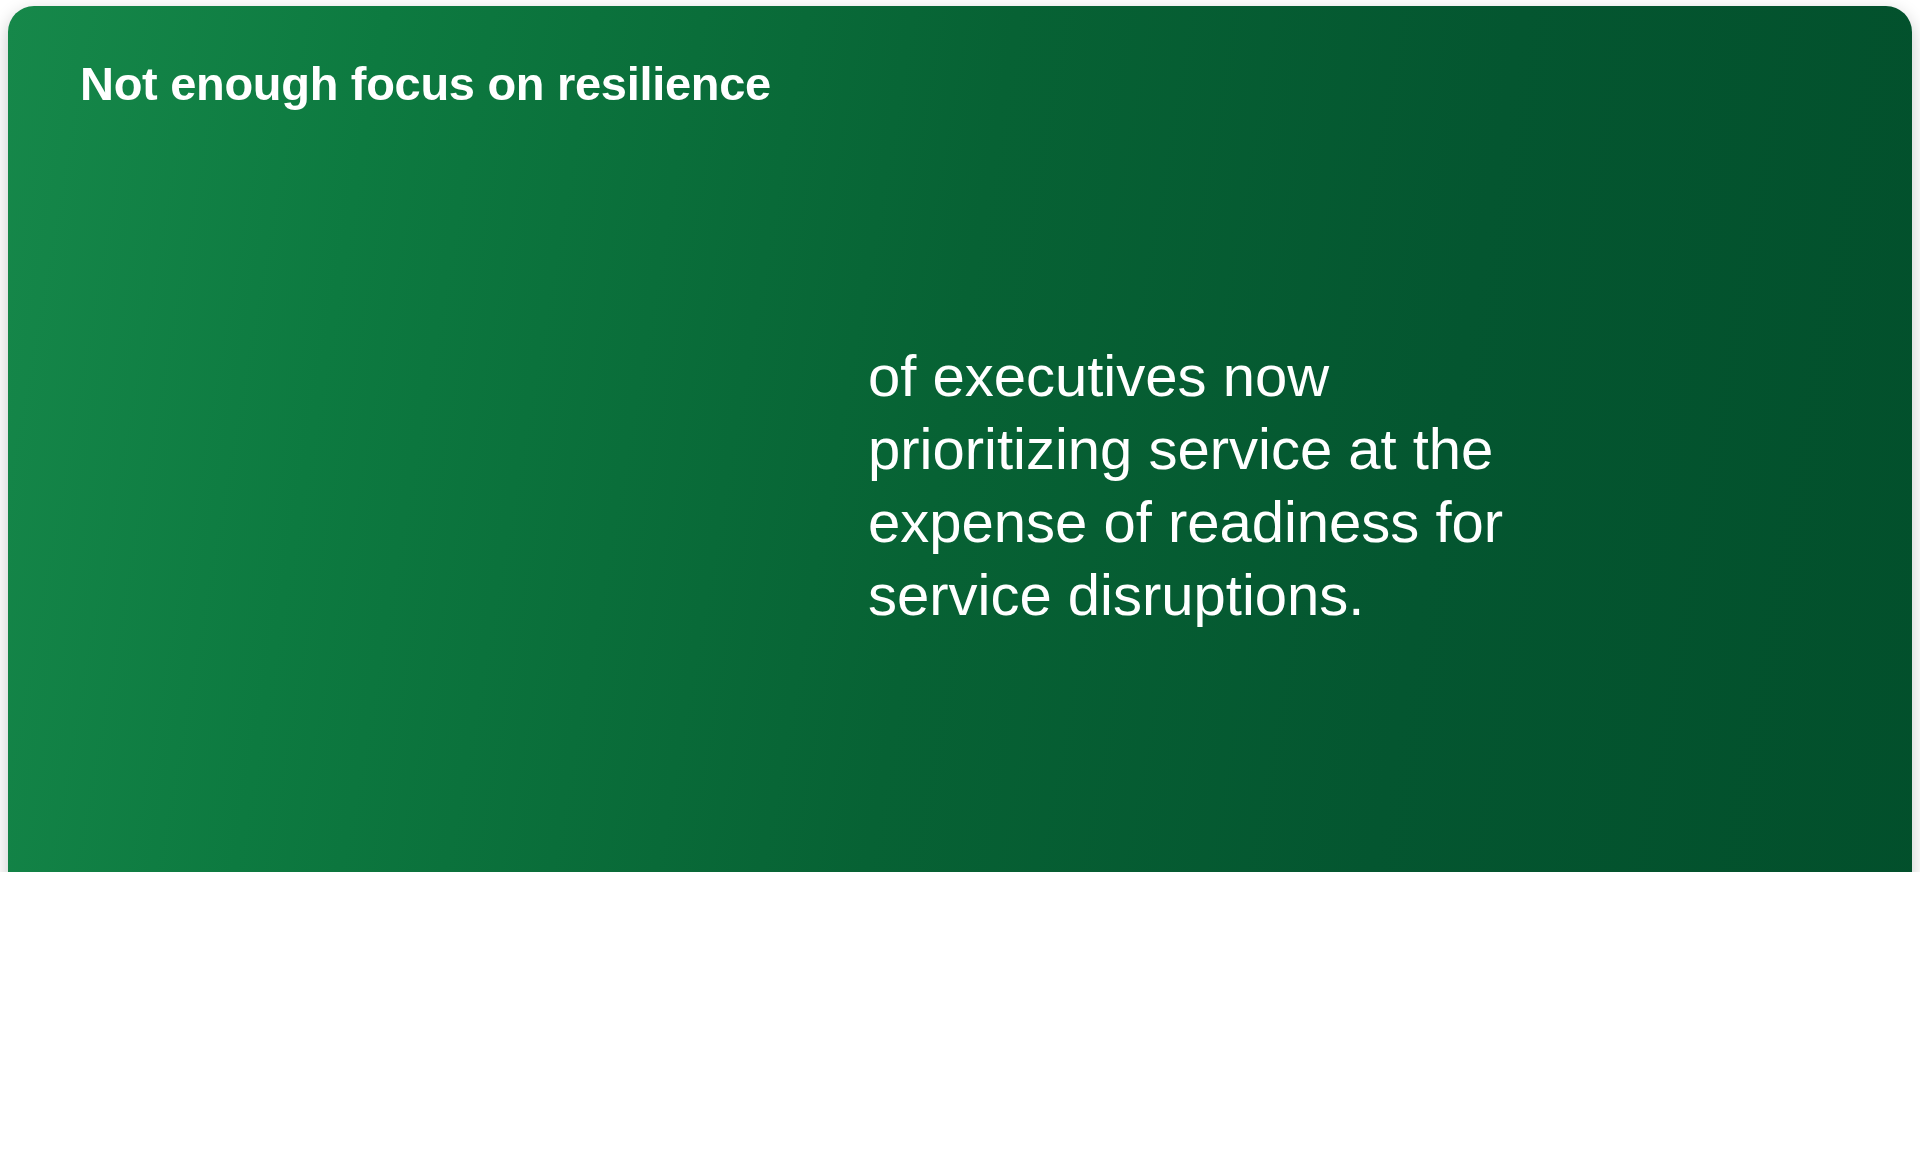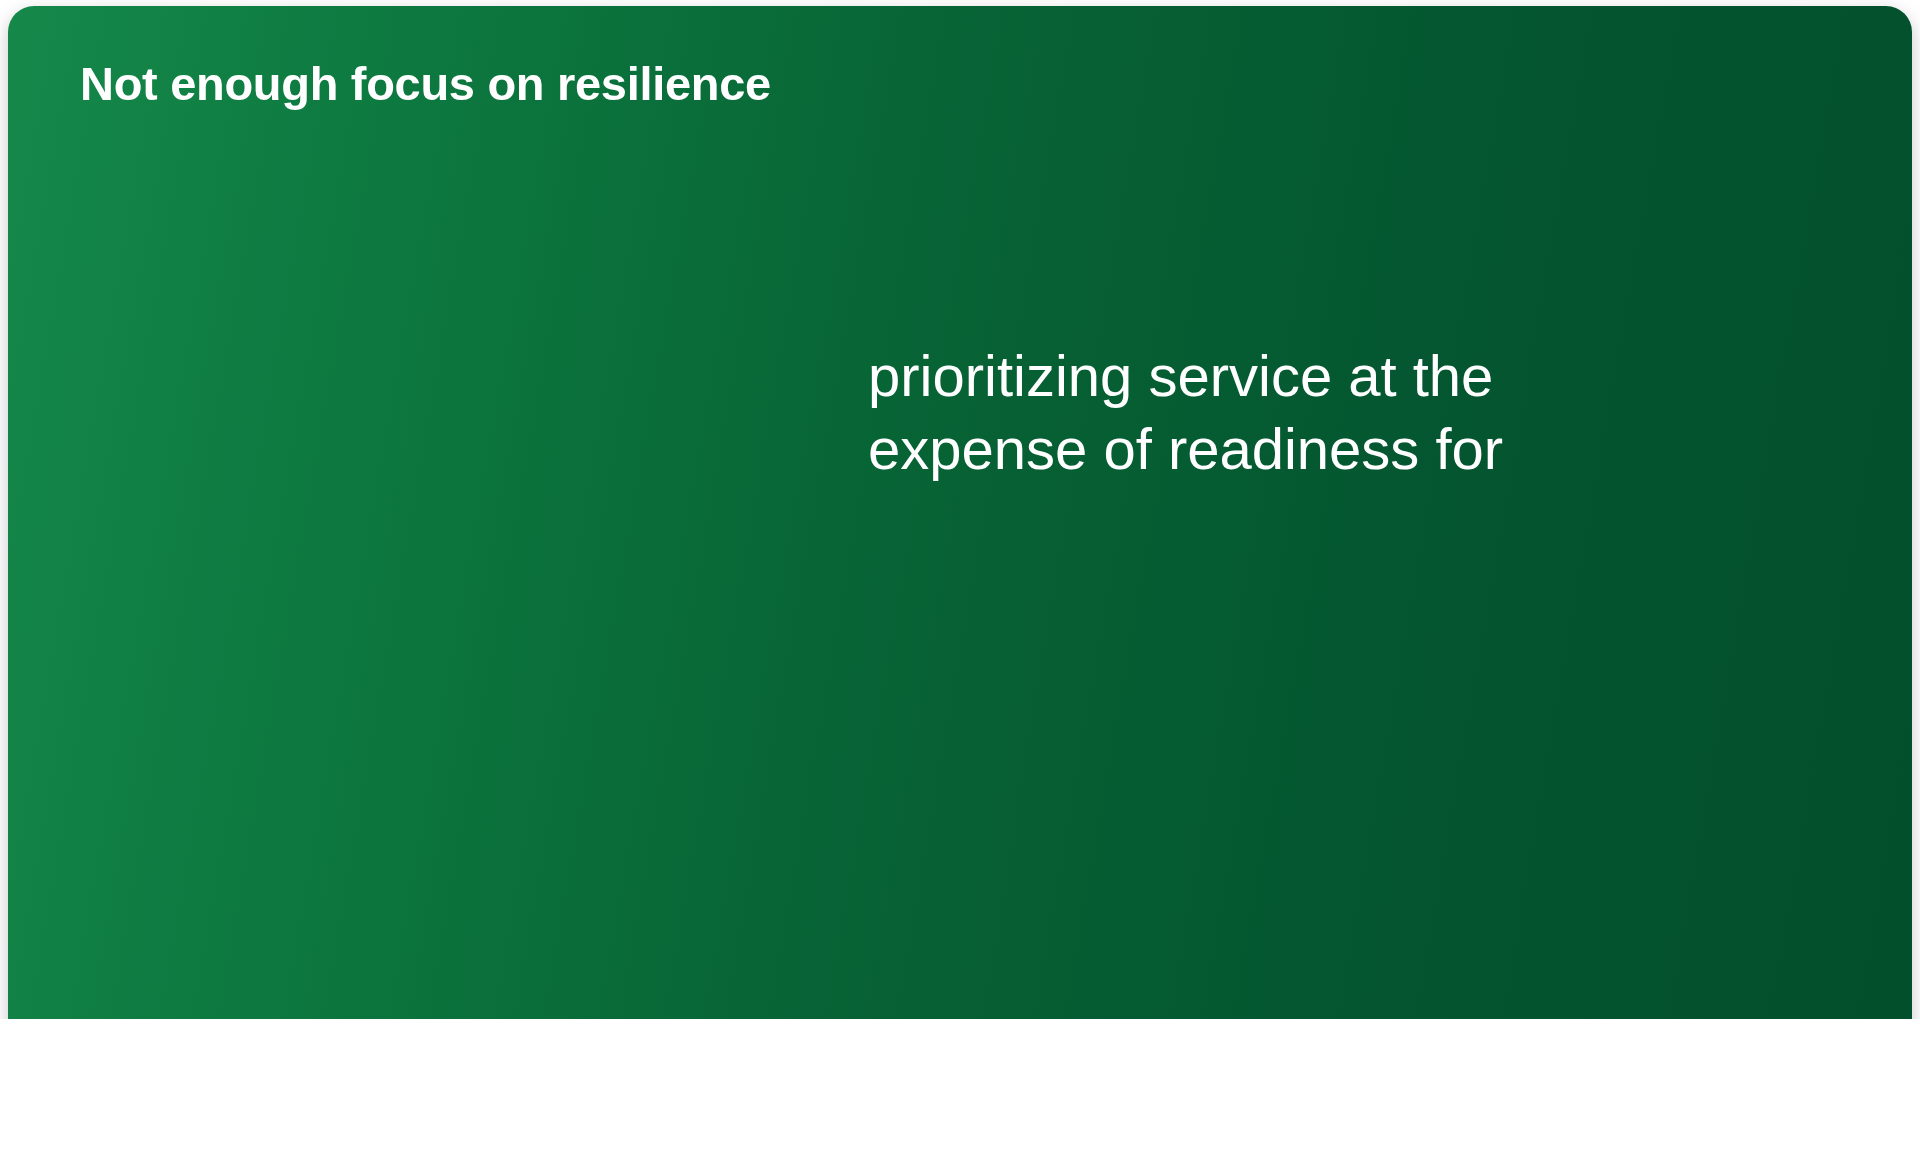--- a/index.html
+++ b/index.html
@@ -4,21 +4,21 @@
 <title>Resilience Stat Card</title>
 <style>
   html, body {
     margin: 0;
     padding: 0;
     background: #ffffff;
   }
   #canvas {
     position: relative;
     width: 1920px;
-    height: 1019px;
+    height: 872px;
     overflow: hidden;
     font-family: "Liberation Sans", sans-serif;
   }
 
   
   .card {
     position: absolute;
     left: 8px;
     top: 6px;
     width: 1904px;
@@ -94,18 +94,20 @@
 </head>
 <body>
 
 <div id="canvas">
   <div class="card">
 
     <div class="title">Not enough focus on resilience</div>
 
 
     <div class="body-copy">
+      <span class="ln">of executives now</span>
       <span class="ln">prioritizing service at the</span>
       <span class="ln">expense of readiness for</span>
+      <span class="ln">service disruptions.</span>
     </div>
 
   </div>
 </div>
 
 </body></html>

